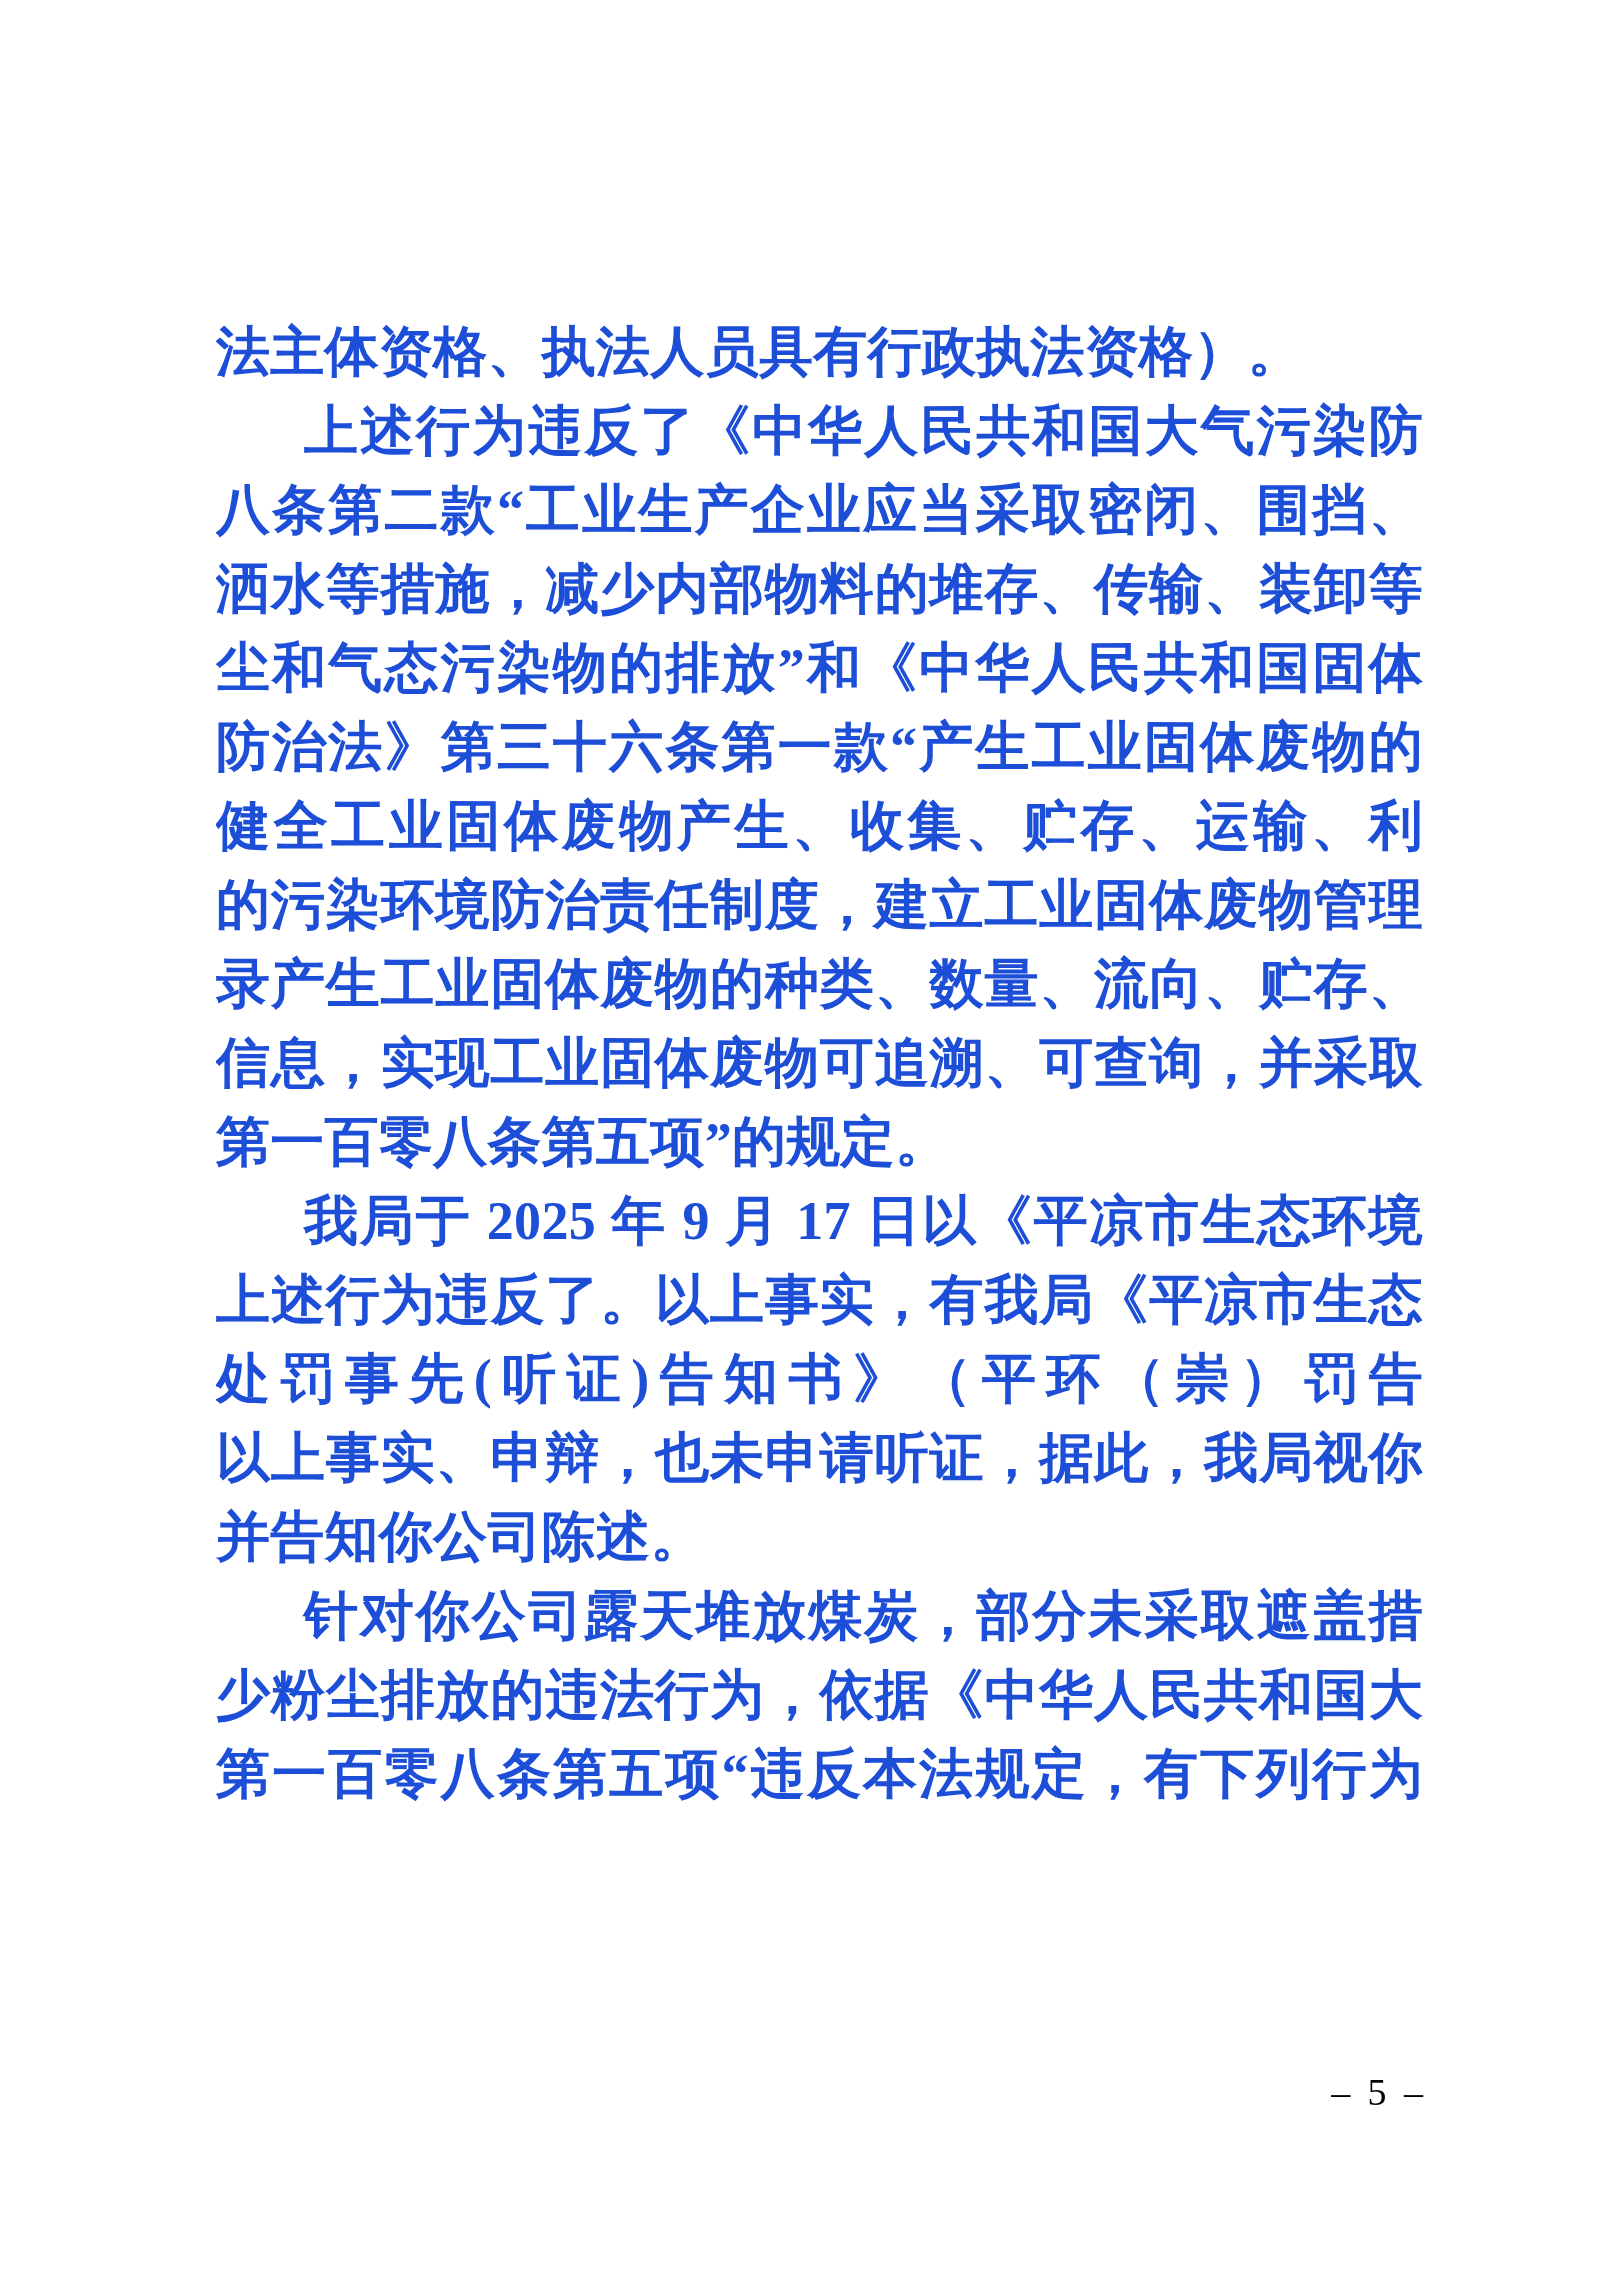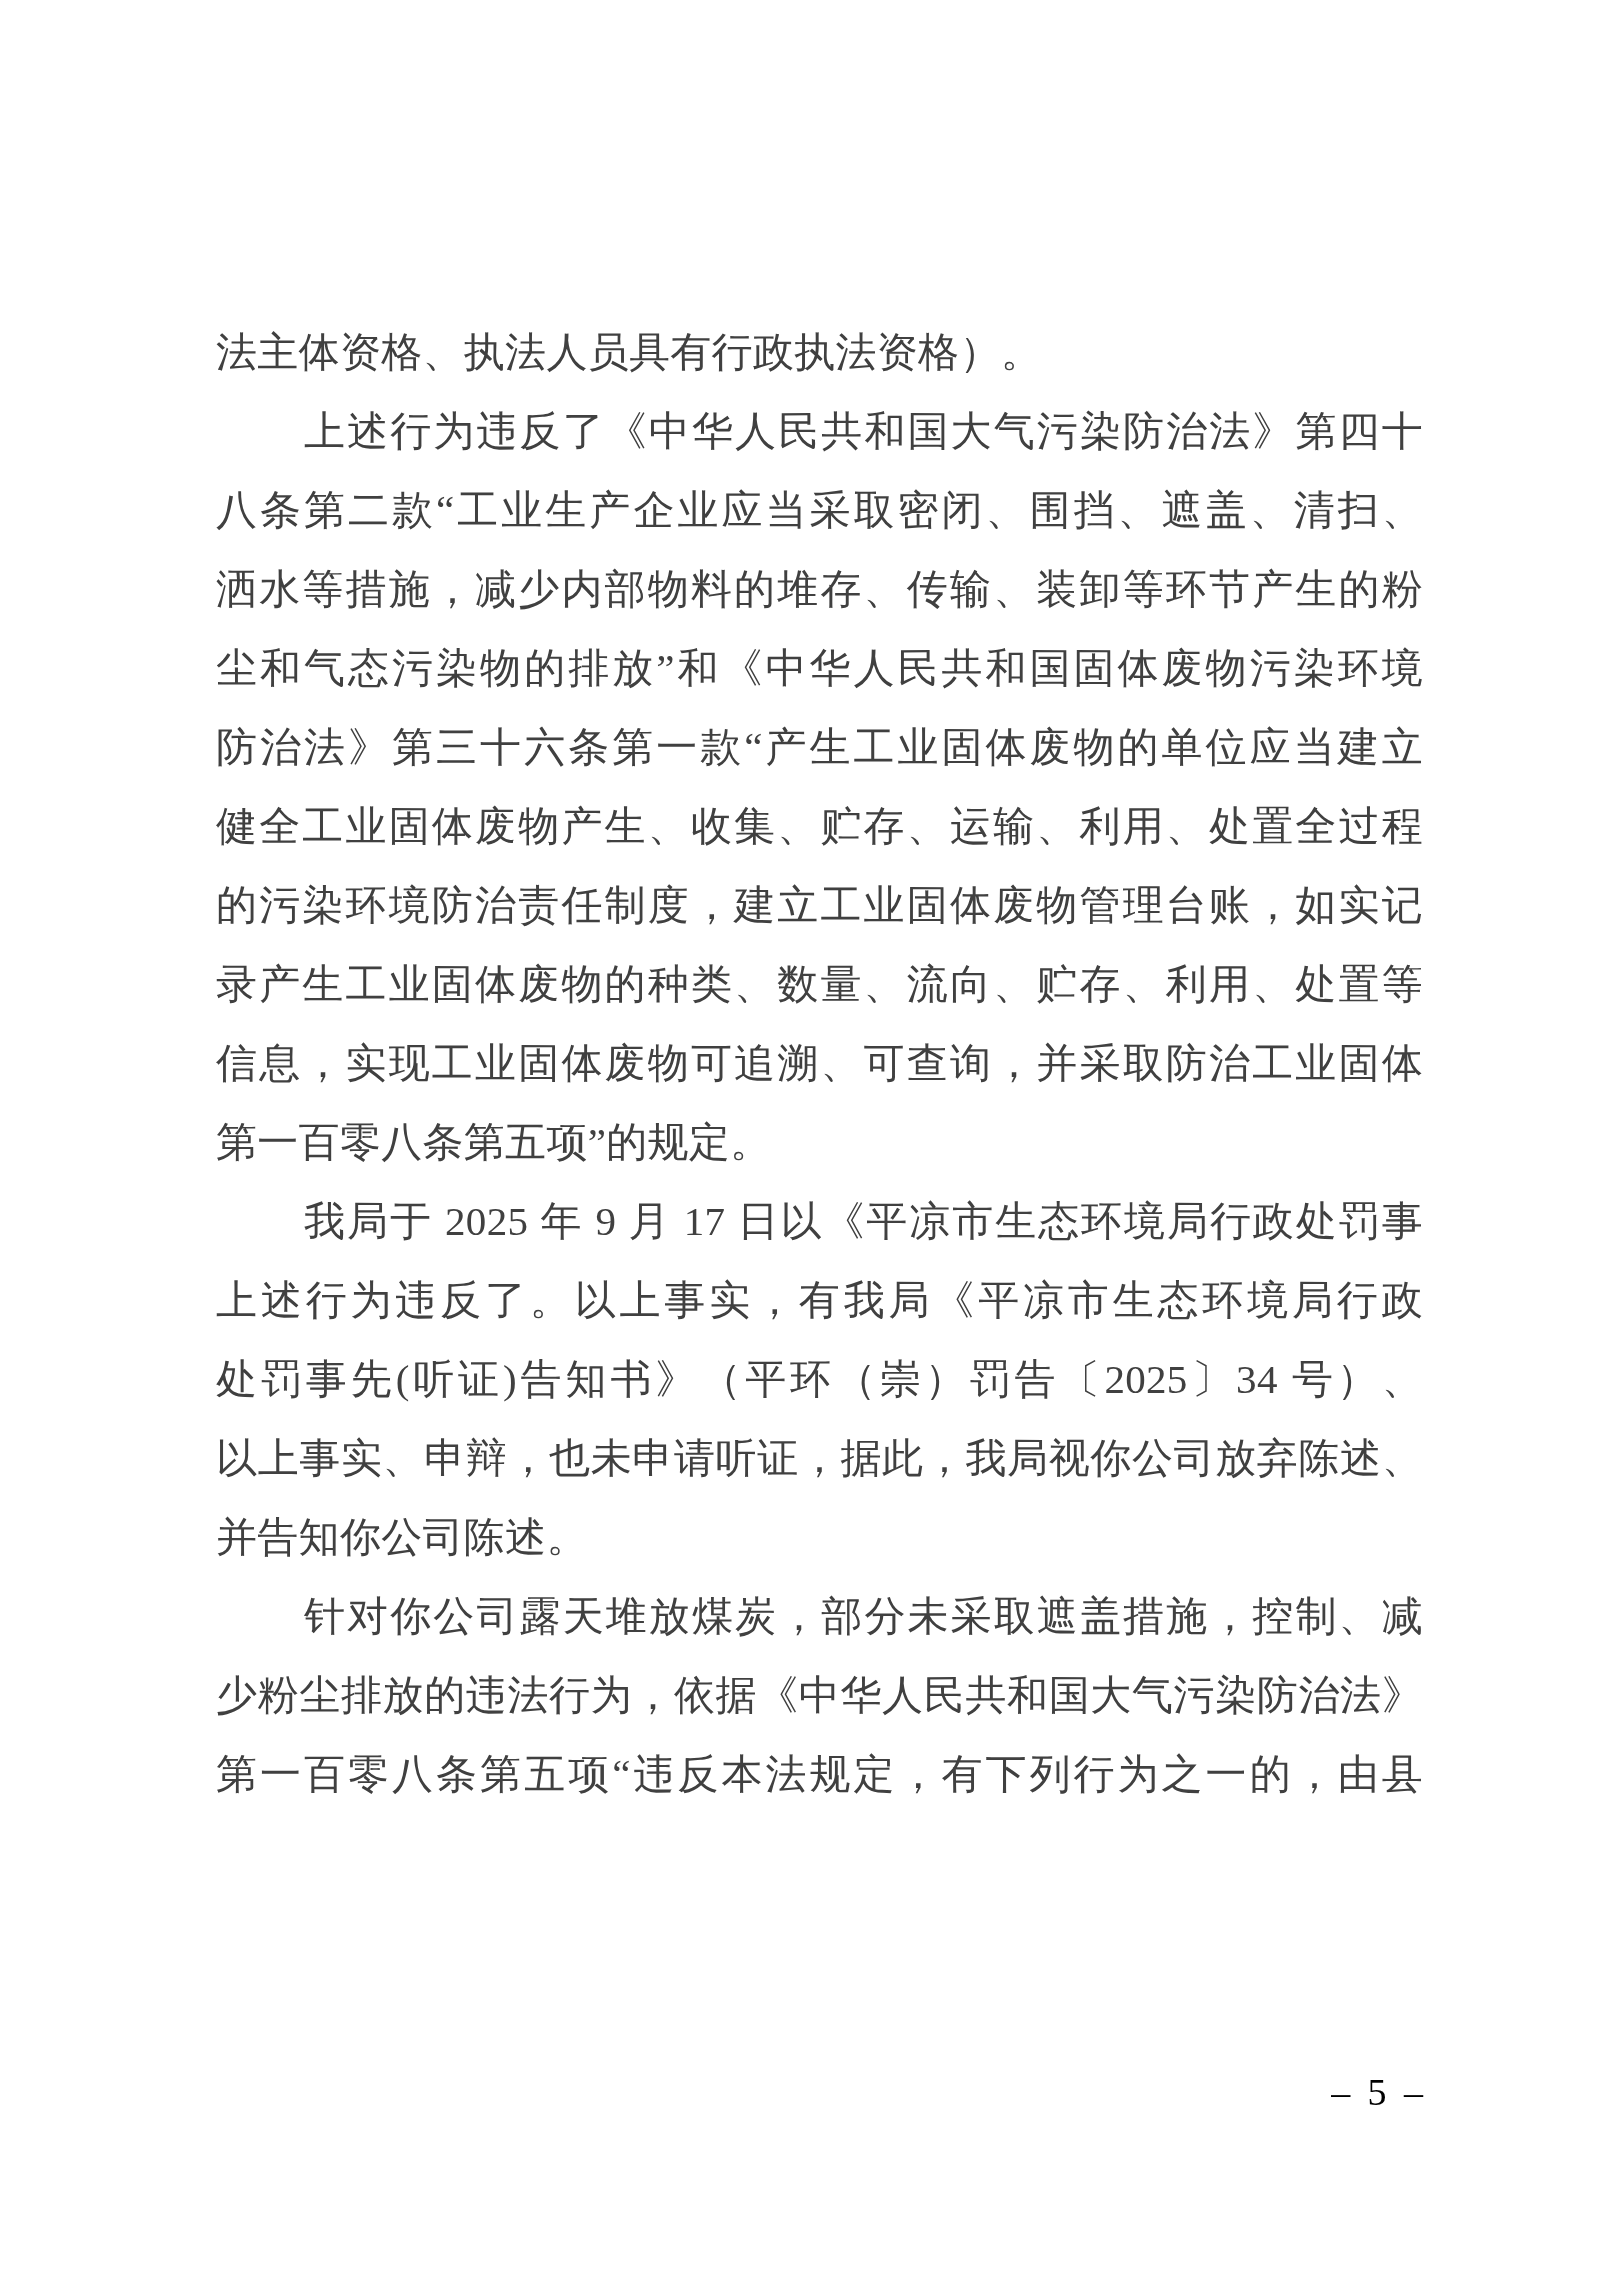--- a/index.html
+++ b/index.html
@@ -27,27 +27,28 @@
     position: absolute;
     left: 216px;
     top: 313px;
     width: 1207px;
   }
   .doc-line {
     margin: 0;
     padding: 0;
     height: 79px;
     line-height: 79px;
-    font-size: 41px;
-    color: #404040;
+    font-size: 54px;
+    color: #1d4ed8;
     text-align: justify;
     text-align-last: justify;
     overflow: hidden;
     white-space: normal;
     letter-spacing: 0.3px;
+    font-weight: bold;
   }
   .doc-line.indent {
     padding-left: 88px;
   }
   .doc-line.no-fill {
     text-align: left;
     text-align-last: left;
   }
   .page-number {
     position: absolute;

